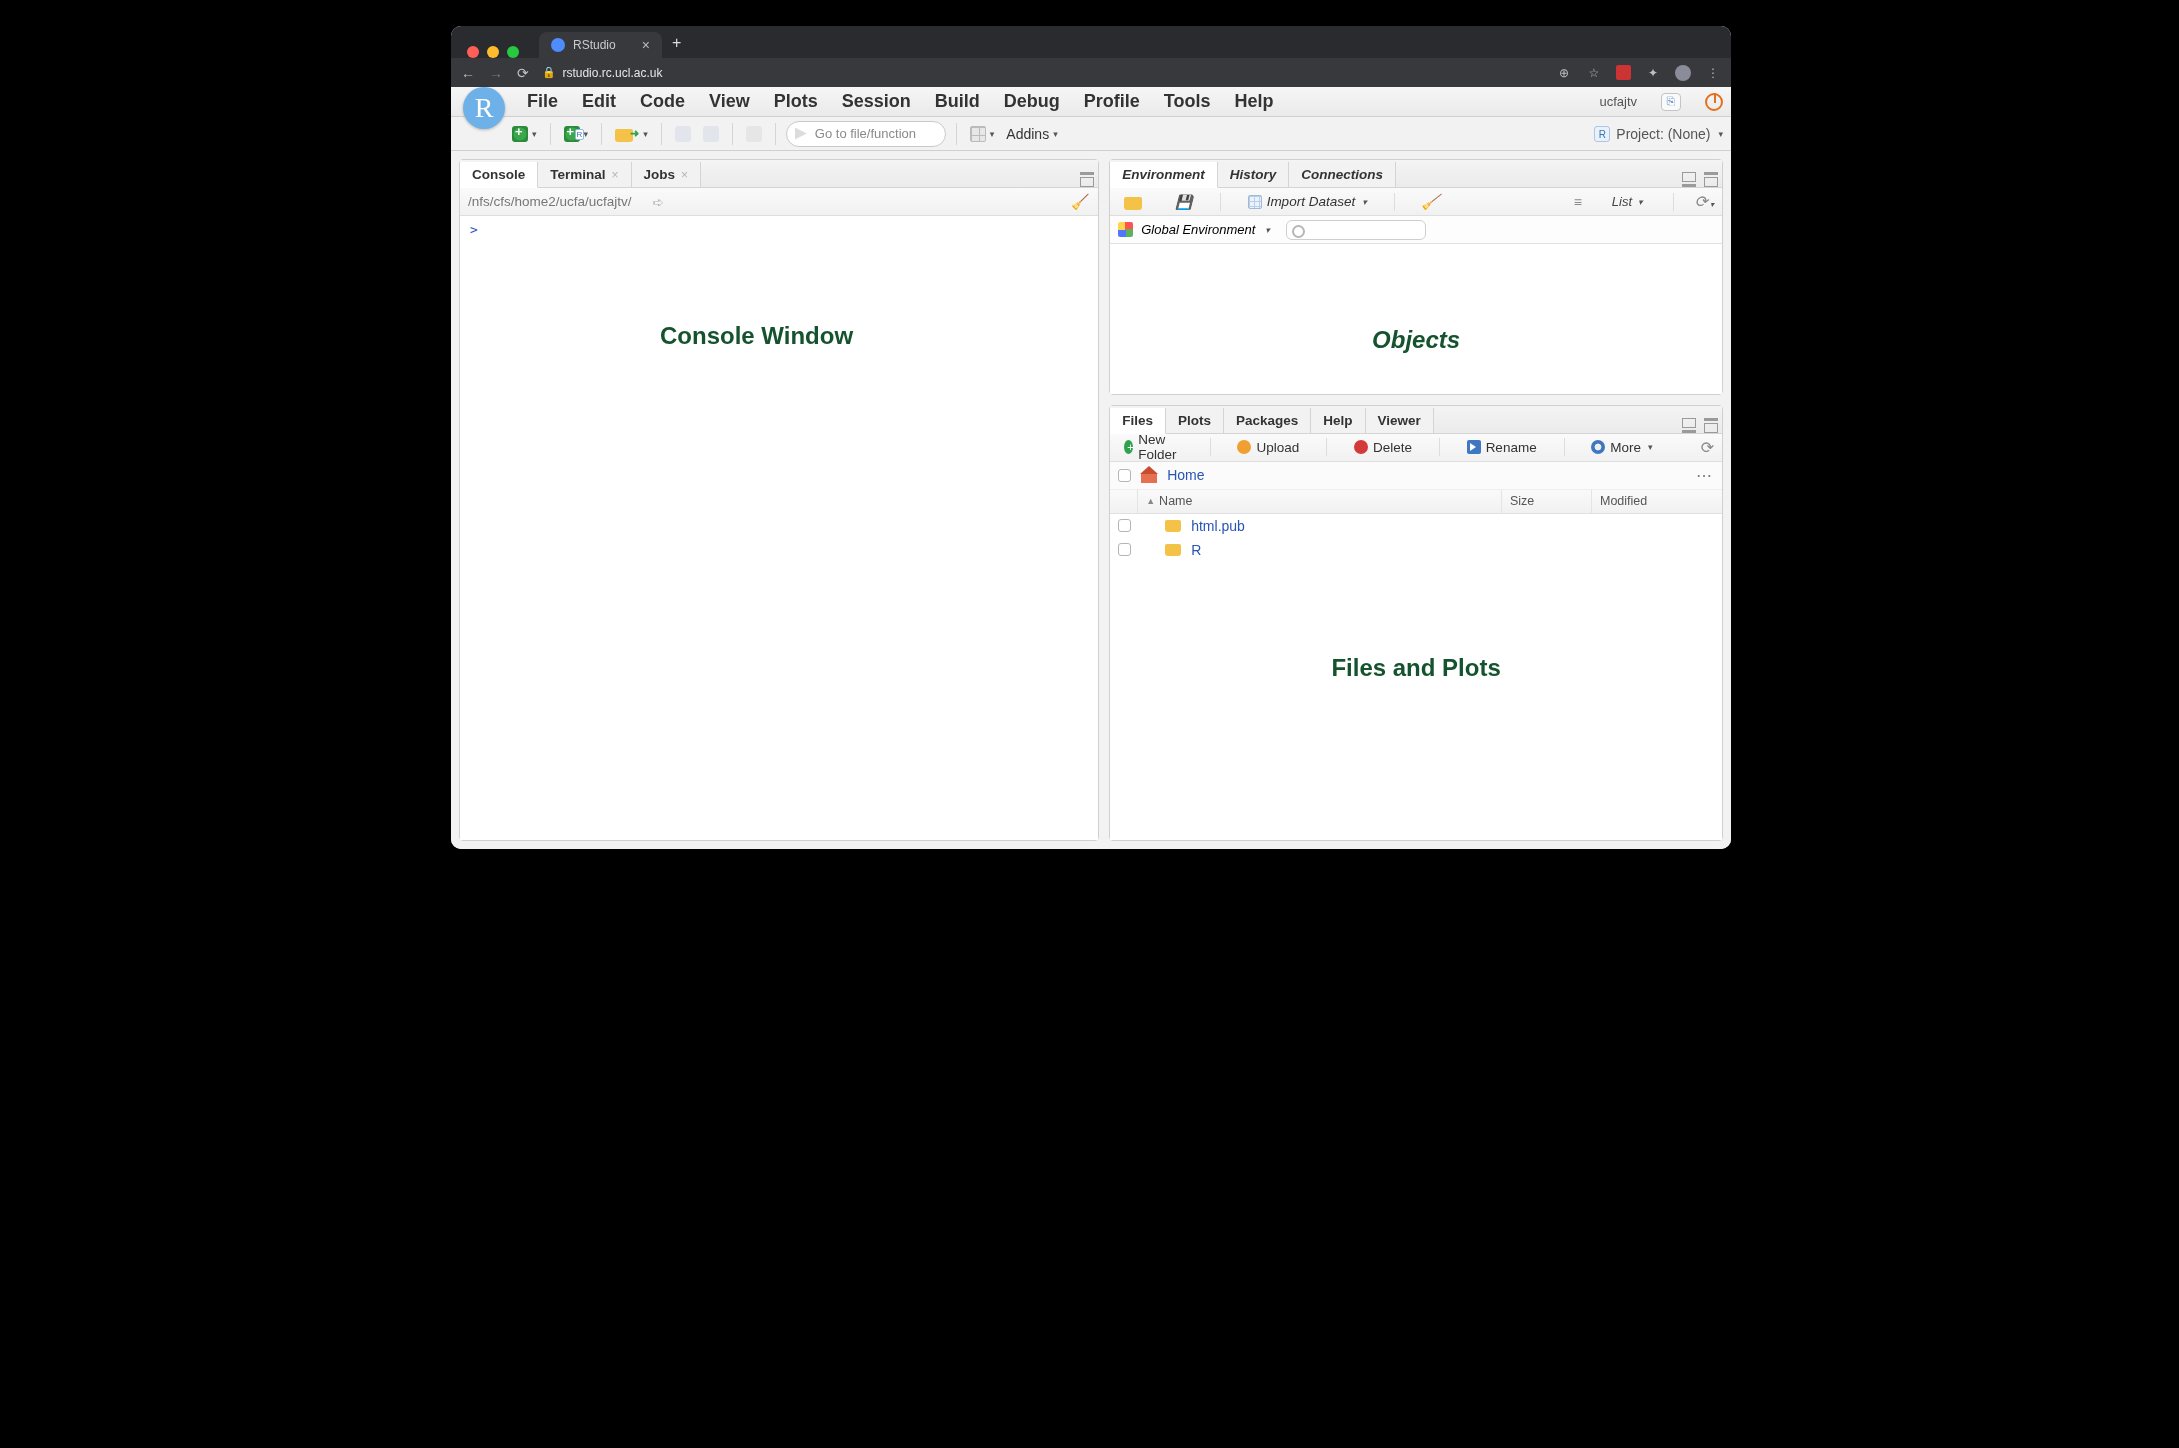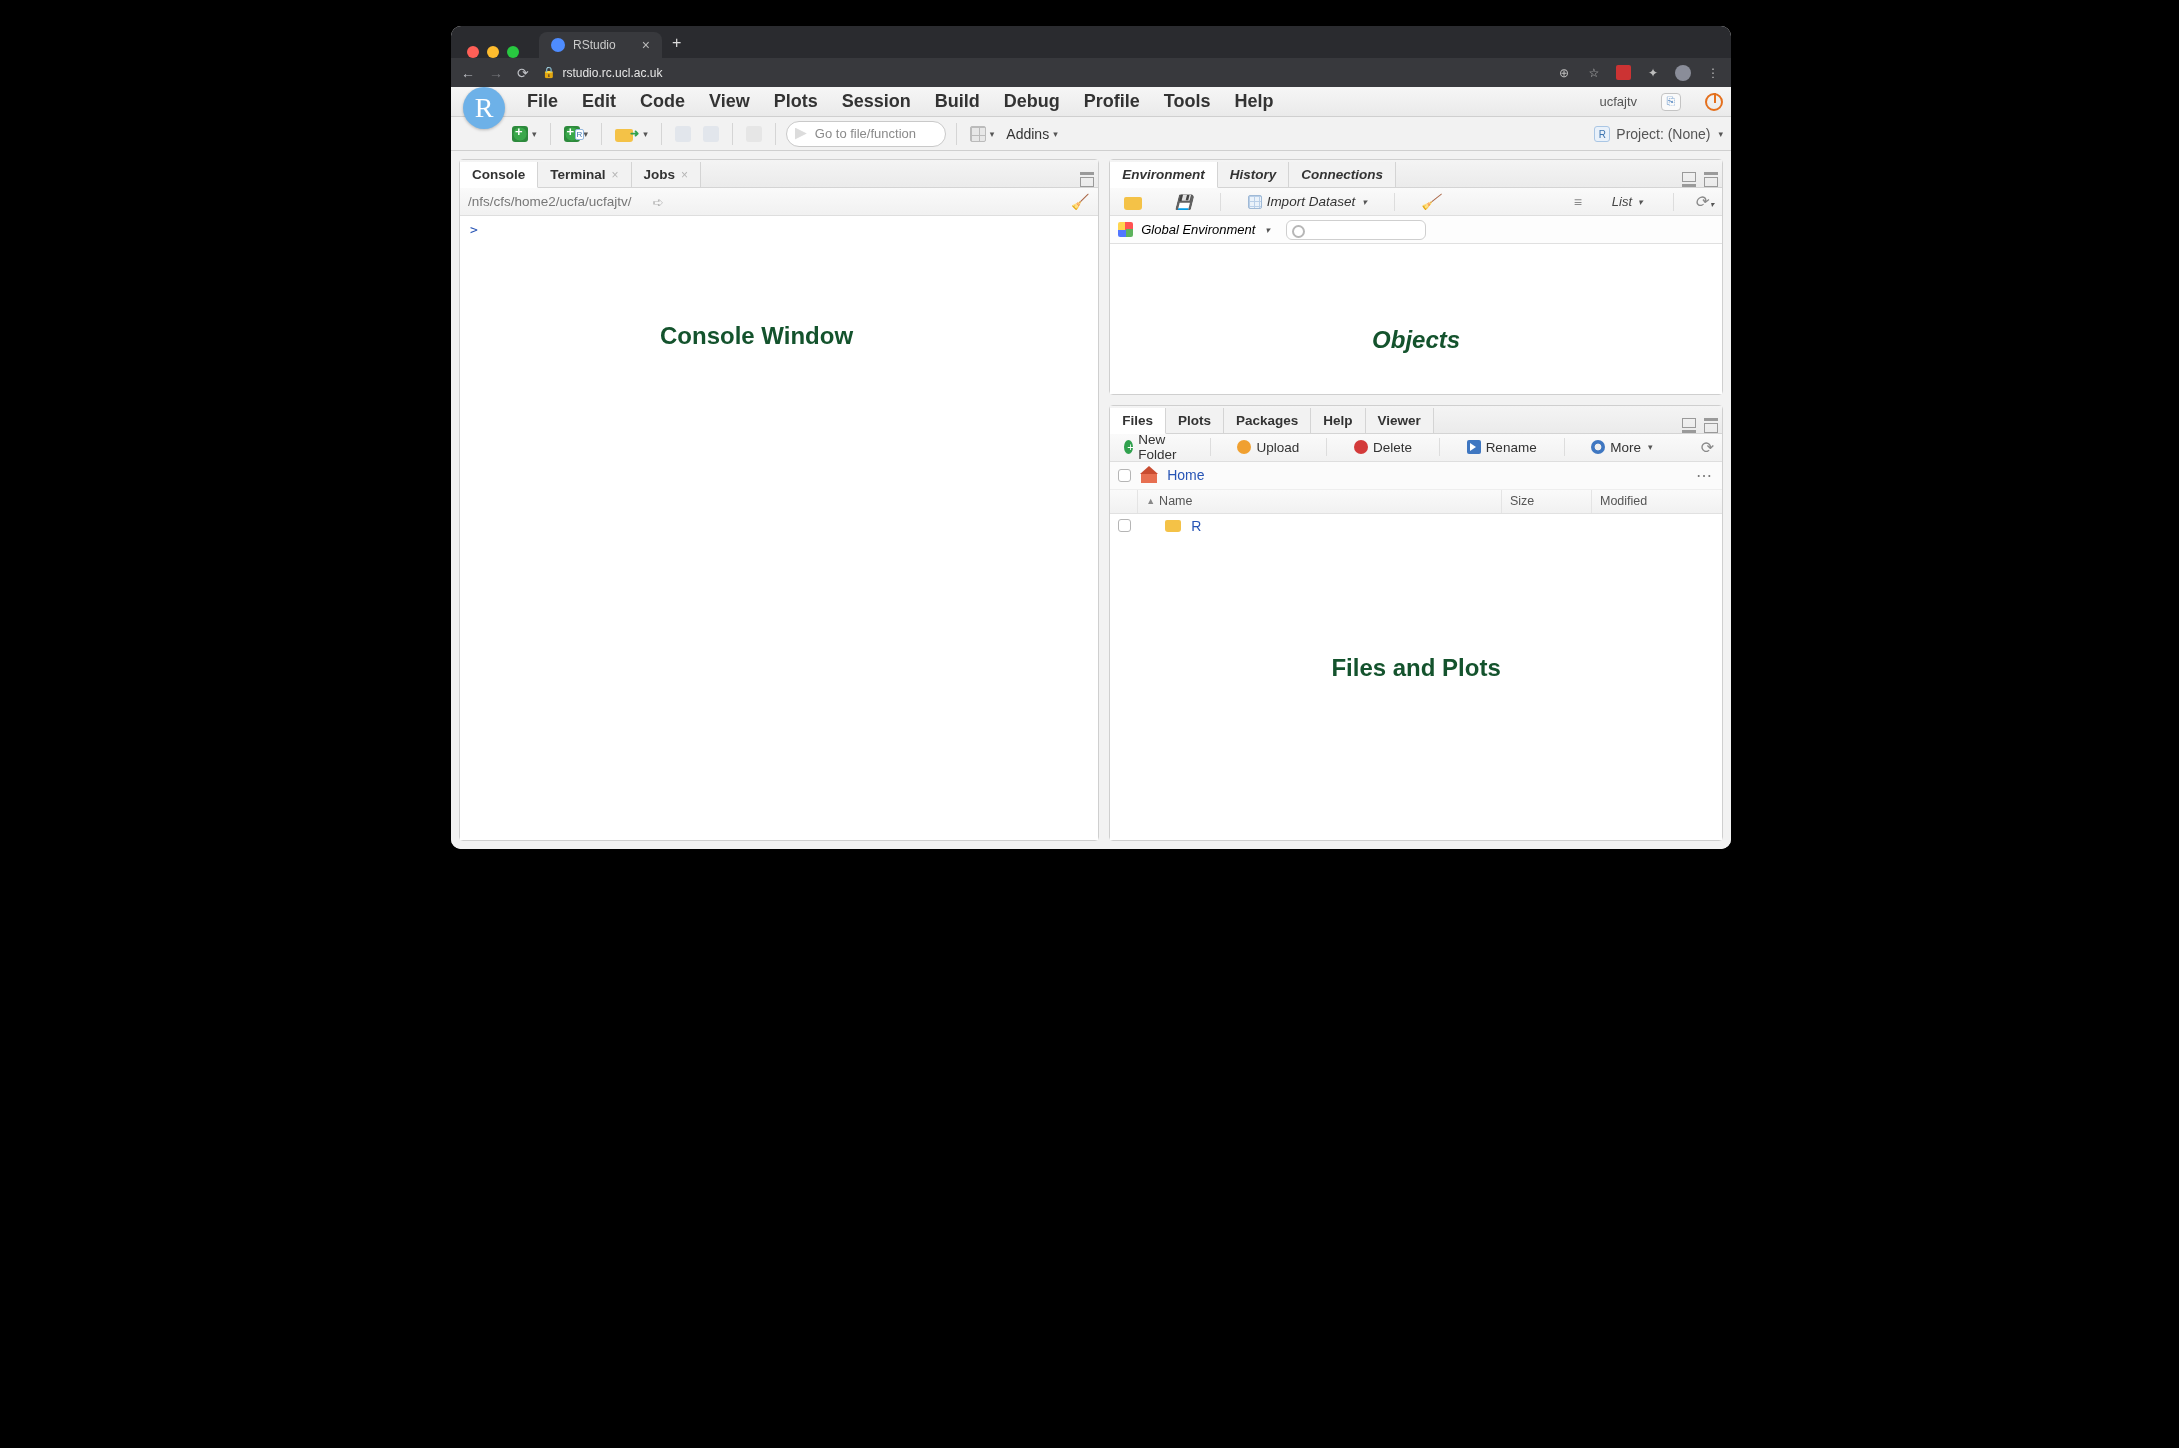--- a/index.html
+++ b/index.html
@@ -401,20 +401,26 @@
                   <span>Name</span>
                 </div>
             <div class="col csize">Size</div>
             <div class="col cmod">Modified</div>
           </div>
           <div class="filesbody">
             <div class="filerow">
               <span class="chk"></span>
               <span style="width:14px;"></span>
               <span class="foldic"></span>
+              <span class="link">html.pub</span>
+            </div>
+            <div class="filerow">
+              <span class="chk"></span>
+              <span style="width:14px;"></span>
+              <span class="foldic"></span>
               <span class="link">R</span>
             </div>
             <div class="annot" style="left:50%;transform:translateX(-50%);top:140px;">Files and Plots</div>
           </div>
         </div>
 
       </div>
     </div>
   </div>
  </div>

